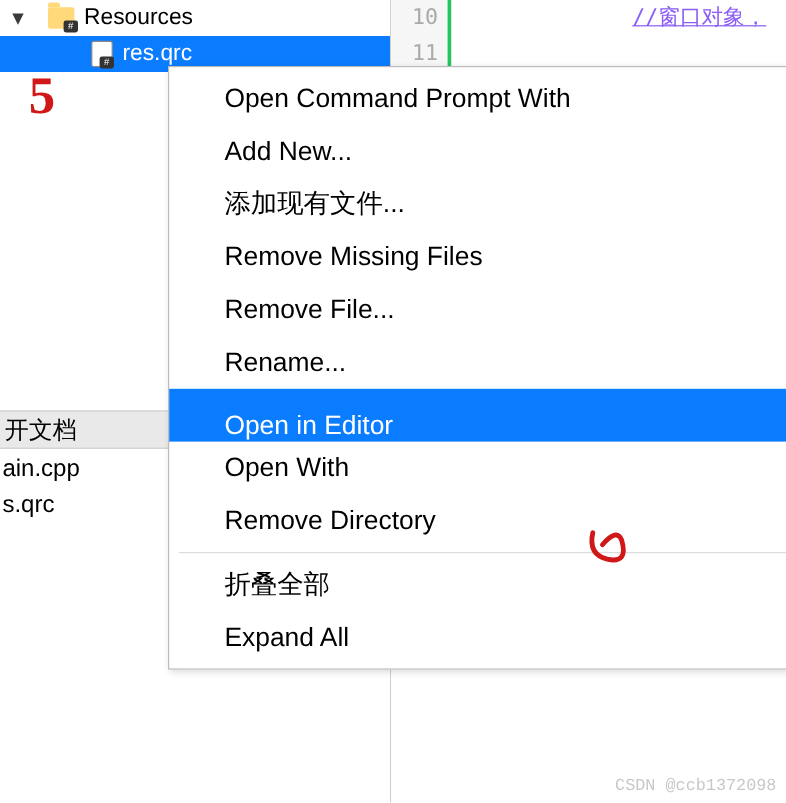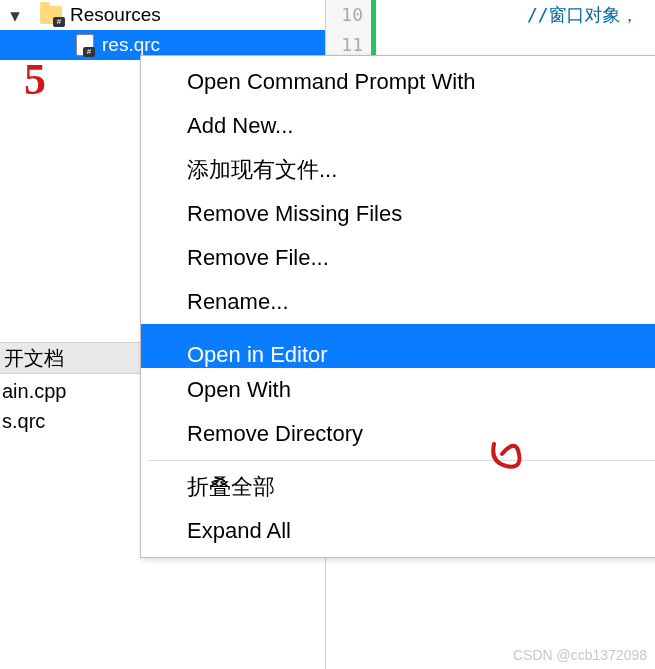--- a/index.html
+++ b/index.html
@@ -102,34 +102,34 @@
       position: absolute;
       left: 326px; top: 0;
       width: 329px; height: 669px;
       background: #fff;
     }
     .gutter {
       position: absolute;
       left: 0; top: 0;
       width: 50px; height: 70px;
       background: #f6f6f6;
-      border-right: 5px solid #22c55e;
+      border-right: 3px solid #22c55e;
       color: #aaa;
       font-family: Consolas, monospace;
       font-size: 18px;
     }
     .gutter div { text-align: right; padding-right: 8px; height: 30px; line-height: 30px; }
     .code-area {
       position: absolute;
       left: 60px; top: 0;
       font-family: Consolas, monospace;
       font-size: 18px;
     }
     .code-line { height: 30px; line-height: 30px; white-space: nowrap; }
-    .comment { color: #0369a1; }
+    .comment { color: #8b5cf6; text-decoration: underline; }
     .context-menu {
       position: absolute;
       left: 140px; top: 55px;
       width: 550px;
       background: #fff;
       border: 1px solid #bcbcbc;
       box-shadow: 2px 2px 6px rgba(0,0,0,0.15);
       padding: 4px 0;
     }
     .menu-item {
@@ -167,21 +167,21 @@
     .anno-6 {
       left: 488px; top: 436px;
       font-size: 34px;
     }
     .anno-6 svg { overflow: visible; }
     .watermark {
       position: absolute;
       right: 8px; bottom: 6px;
       color: #c8c8c8;
       font-size: 14px;
-      font-family: Liberation Sans, sans-serif;
+      font-family: Liberation Mono, monospace;
     }
   </style>
 </head>
 <body>
 
 <div class="left-pane">
   <div class="tree-row tree-indent-1">
     <span class="chevron">▾</span>
     <span style="width:10px"></span>
     <span class="folder-icon">

